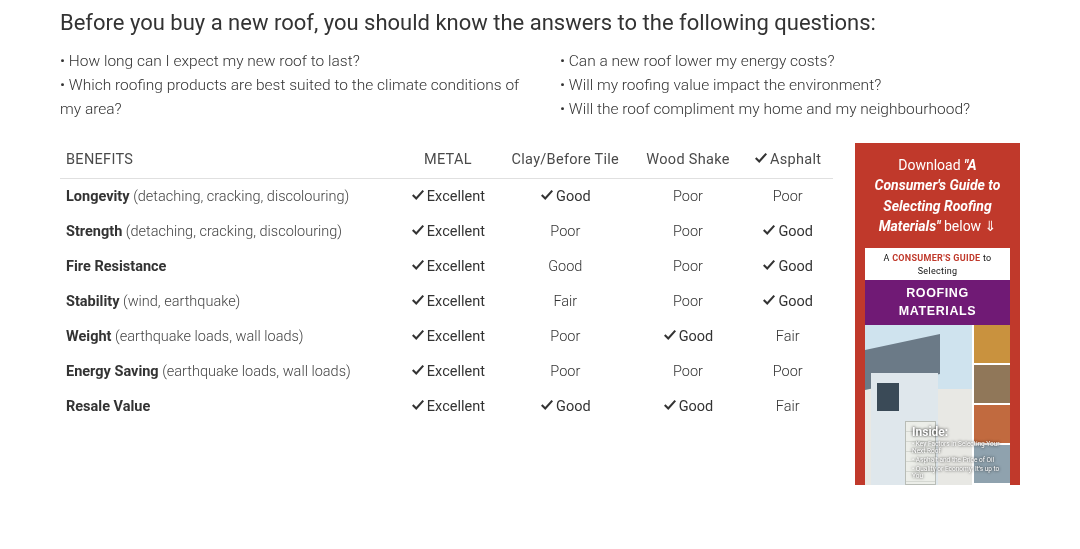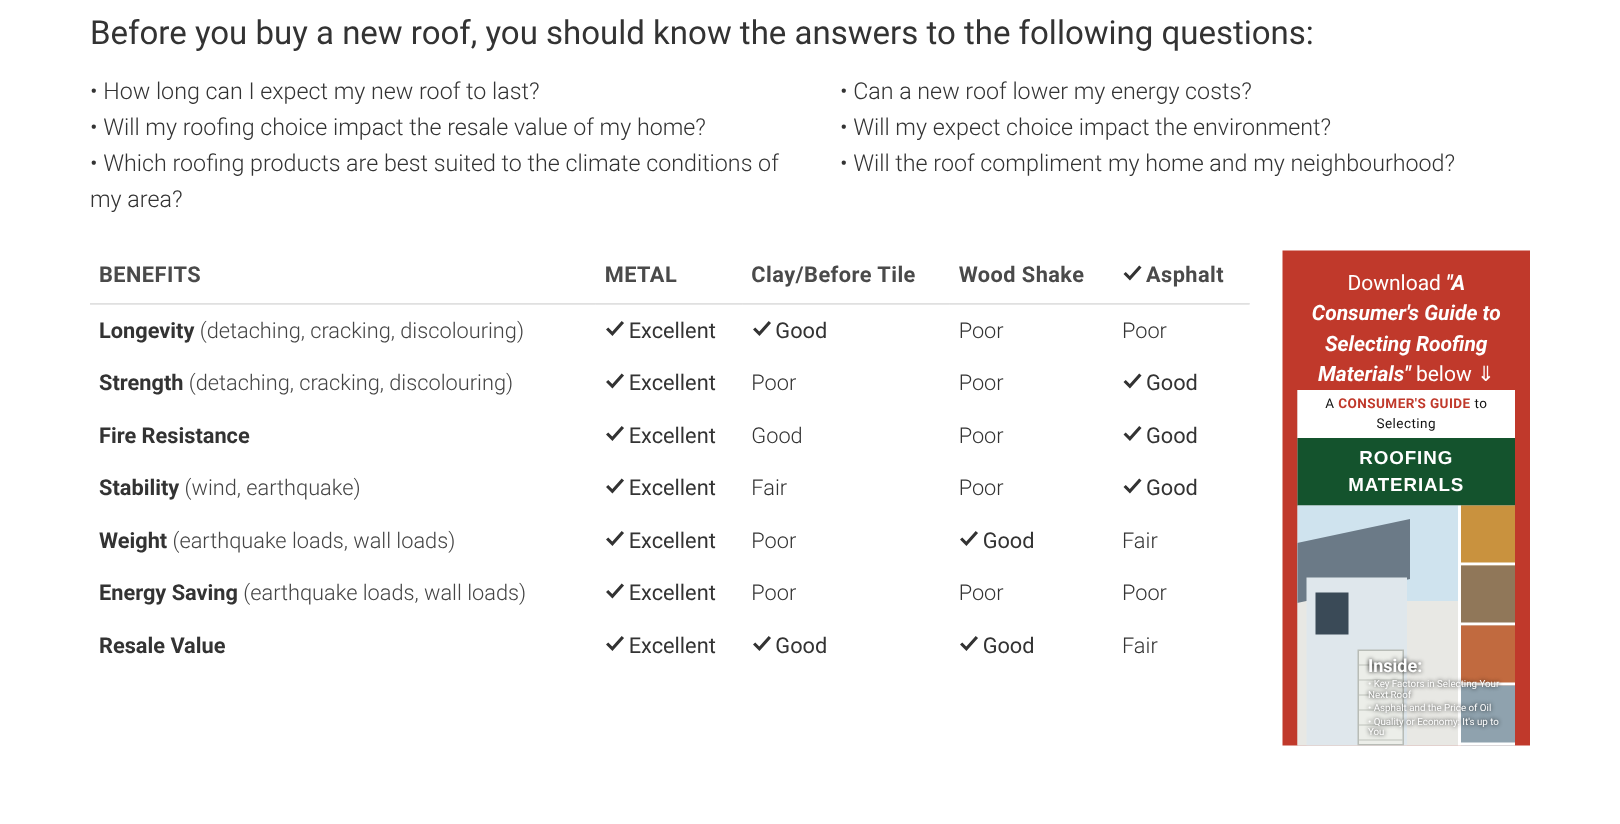--- a/index.html
+++ b/index.html
@@ -34,27 +34,27 @@
     align-items: flex-start;
   }
   .table-wrap { flex: 1; }
   table {
     width: 100%;
     border-collapse: collapse;
     font-size: 14.5px;
   }
   th {
     text-align: left;
-    font-weight: 700;
+    font-weight: 400;
     color: #4a4a4a;
     padding: 8px 6px 10px 6px;
     border-bottom: 1px solid #e0e0e0;
     letter-spacing: 0.3px;
   }
-  th.center, td.center { }
+  th.center, td.center { text-align: center; }
   td {
     padding: 9px 6px;
     color: #333;
     font-weight: 300;
   }
   td .rowname { font-weight: 700; text-align: center; }
   td .rowhint { font-weight: 300; color: #444; }
   .val-strong { font-weight: 400; }
   .check {
     display: inline-block;
@@ -68,33 +68,34 @@
     background: #c0392b;
     color: #fff;
     text-align: center;
     padding: 12px 10px 0 10px;
     font-size: 14px;
     line-height: 1.45;
   }
   .sidebar .dl-link { font-weight: 400; }
   .sidebar .dl-title { font-style: italic; font-weight: 700; }
   .cover {
+    margin-top: 12px;
     background: #d9d9d9;
     position: relative;
   }
   .cover-bar {
     background: #fff;
     color: #111;
     padding: 4px 2px 2px 2px;
     font-size: 9px;
     letter-spacing: 0.3px;
   }
   .cover-bar .cg { color: #c0392b; font-weight: 700; }
   .cover-title {
-    background: #14532d;
+    background: #701a75;
     color: #fff;
     font-size: 12.5px;
     font-weight: 800;
     letter-spacing: 0.6px;
     padding: 4px 2px;
     font-family: Arial, sans-serif;
   }
   .cover-body {
     height: 160px;
     position: relative;
@@ -146,26 +147,25 @@
   .inside .bul { font-size: 6.5px; margin-top: 2px; }
 </style>
 </head>
 <body>
 
 <h2 class="heading">Before you buy a new roof, you should know the answers to the following questions:</h2>
 
 <div class="questions">
   <div class="qcol">
     <div class="qrow">• How long can I expect my new roof to last?</div>
-    <div class="qrow">• Will my roofing choice impact the resale value of my home?</div>
     <div class="qrow">• Which roofing products are best suited to the climate conditions of my area?</div>
   </div>
   <div class="qcol">
     <div class="qrow">• Can a new roof lower my energy costs?</div>
-    <div class="qrow">• Will my expect choice impact the environment?</div>
+    <div class="qrow">• Will my roofing value impact the environment?</div>
     <div class="qrow">• Will the roof compliment my home and my neighbourhood?</div>
   </div>
 </div>
 
 <div class="main">
   <div class="table-wrap">
     <table>
       <thead>
         <tr>
           <th>BENEFITS</th>

